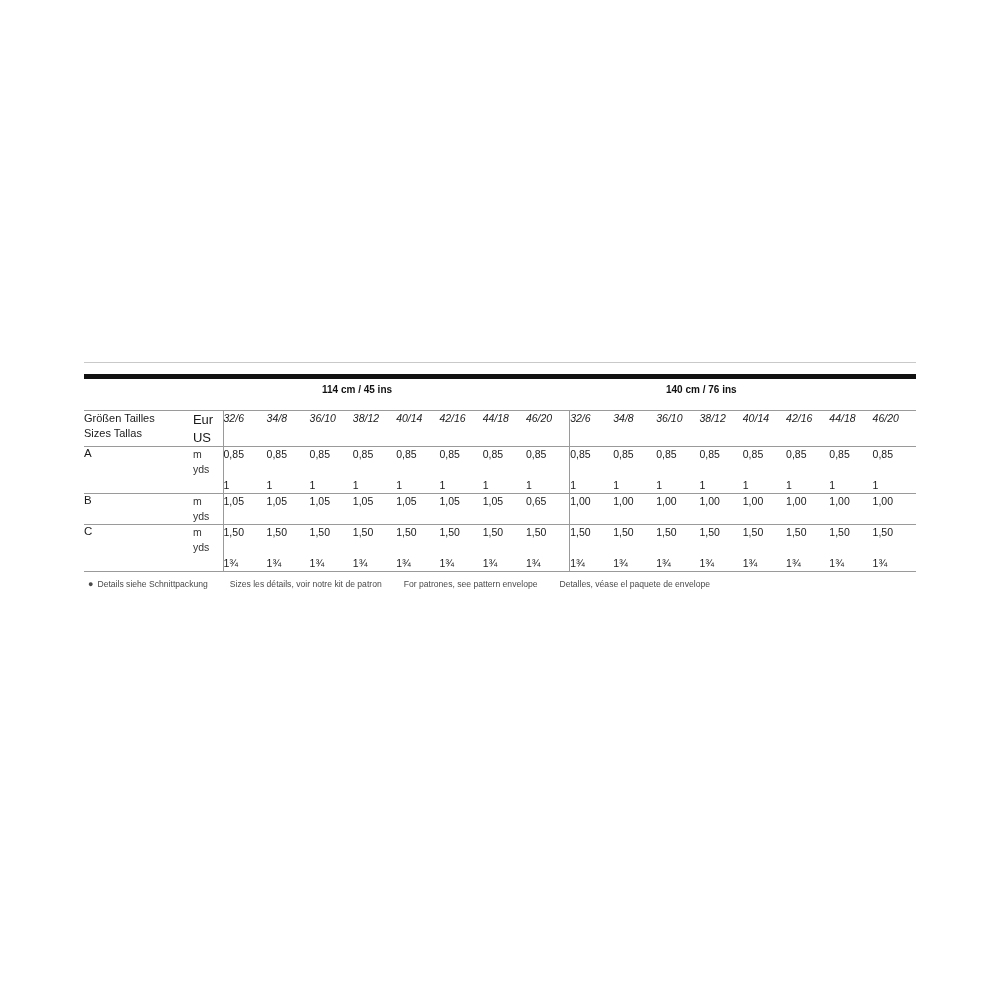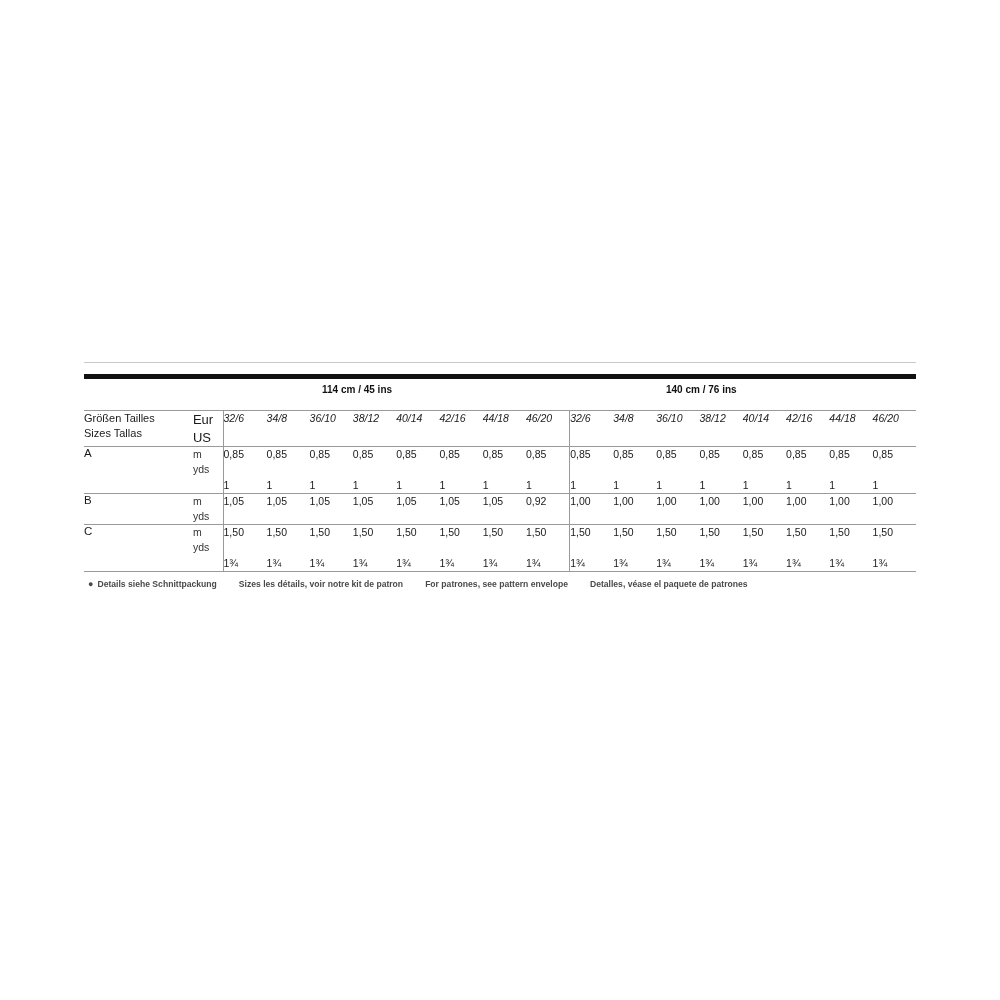--- a/index.html
+++ b/index.html
@@ -134,21 +134,21 @@
     margin-top: 7px;
     padding-left: 4px;
     font-size: 8.6px;
     color: #4a4a4a;
     white-space: nowrap;
   }
   .footnote .bullet {
     font-size: 9px;
     margin-right: 4px;
   }
-  .fn-seg { margin-right: 22px; font-weight: bold; }
+  .fn-seg { margin-right: 22px; }
 </style>
 </head>
 <body>
 
 <div id="sheet">
   <div class="panel">
 
     <div class="top-rule"></div>
 
 
@@ -236,21 +236,21 @@
           <td class="unit-cell">m
 yds</td>
 
           <td class="data-cell sep-left">1,05</td>
           <td class="data-cell">1,05</td>
           <td class="data-cell">1,05</td>
           <td class="data-cell">1,05</td>
           <td class="data-cell">1,05</td>
           <td class="data-cell">1,05</td>
           <td class="data-cell">1,05</td>
-          <td class="data-cell">0,92</td>
+          <td class="data-cell">0,65</td>
 
           <td class="data-cell sep-left">1,00</td>
           <td class="data-cell">1,00</td>
           <td class="data-cell">1,00</td>
           <td class="data-cell">1,00</td>
           <td class="data-cell">1,00</td>
           <td class="data-cell">1,00</td>
           <td class="data-cell">1,00</td>
           <td class="data-cell">1,00</td>
         </tr>
@@ -299,17 +299,17 @@
           <td class="data-cell" style="padding-top:0">1¾</td>
           <td class="data-cell" style="padding-top:0">1¾</td>
           <td class="data-cell" style="padding-top:0">1¾</td>
         </tr>
       </tbody>
     </table>
 
     <div class="bottom-rule"></div>
 
     <div class="footnote">
-      <span class="bullet">●</span><span class="fn-seg">Details siehe Schnittpackung</span><span class="fn-seg">Sizes les détails, voir notre kit de patron</span><span class="fn-seg">For patrones, see pattern envelope</span><span class="fn-seg">Detalles, véase el paquete de patrones</span>
+      <span class="bullet">●</span><span class="fn-seg">Details siehe Schnittpackung</span><span class="fn-seg">Sizes les détails, voir notre kit de patron</span><span class="fn-seg">For patrones, see pattern envelope</span><span class="fn-seg">Detalles, véase el paquete de envelope</span>
     </div>
 
   </div>
 </div>
 
 </body></html>

